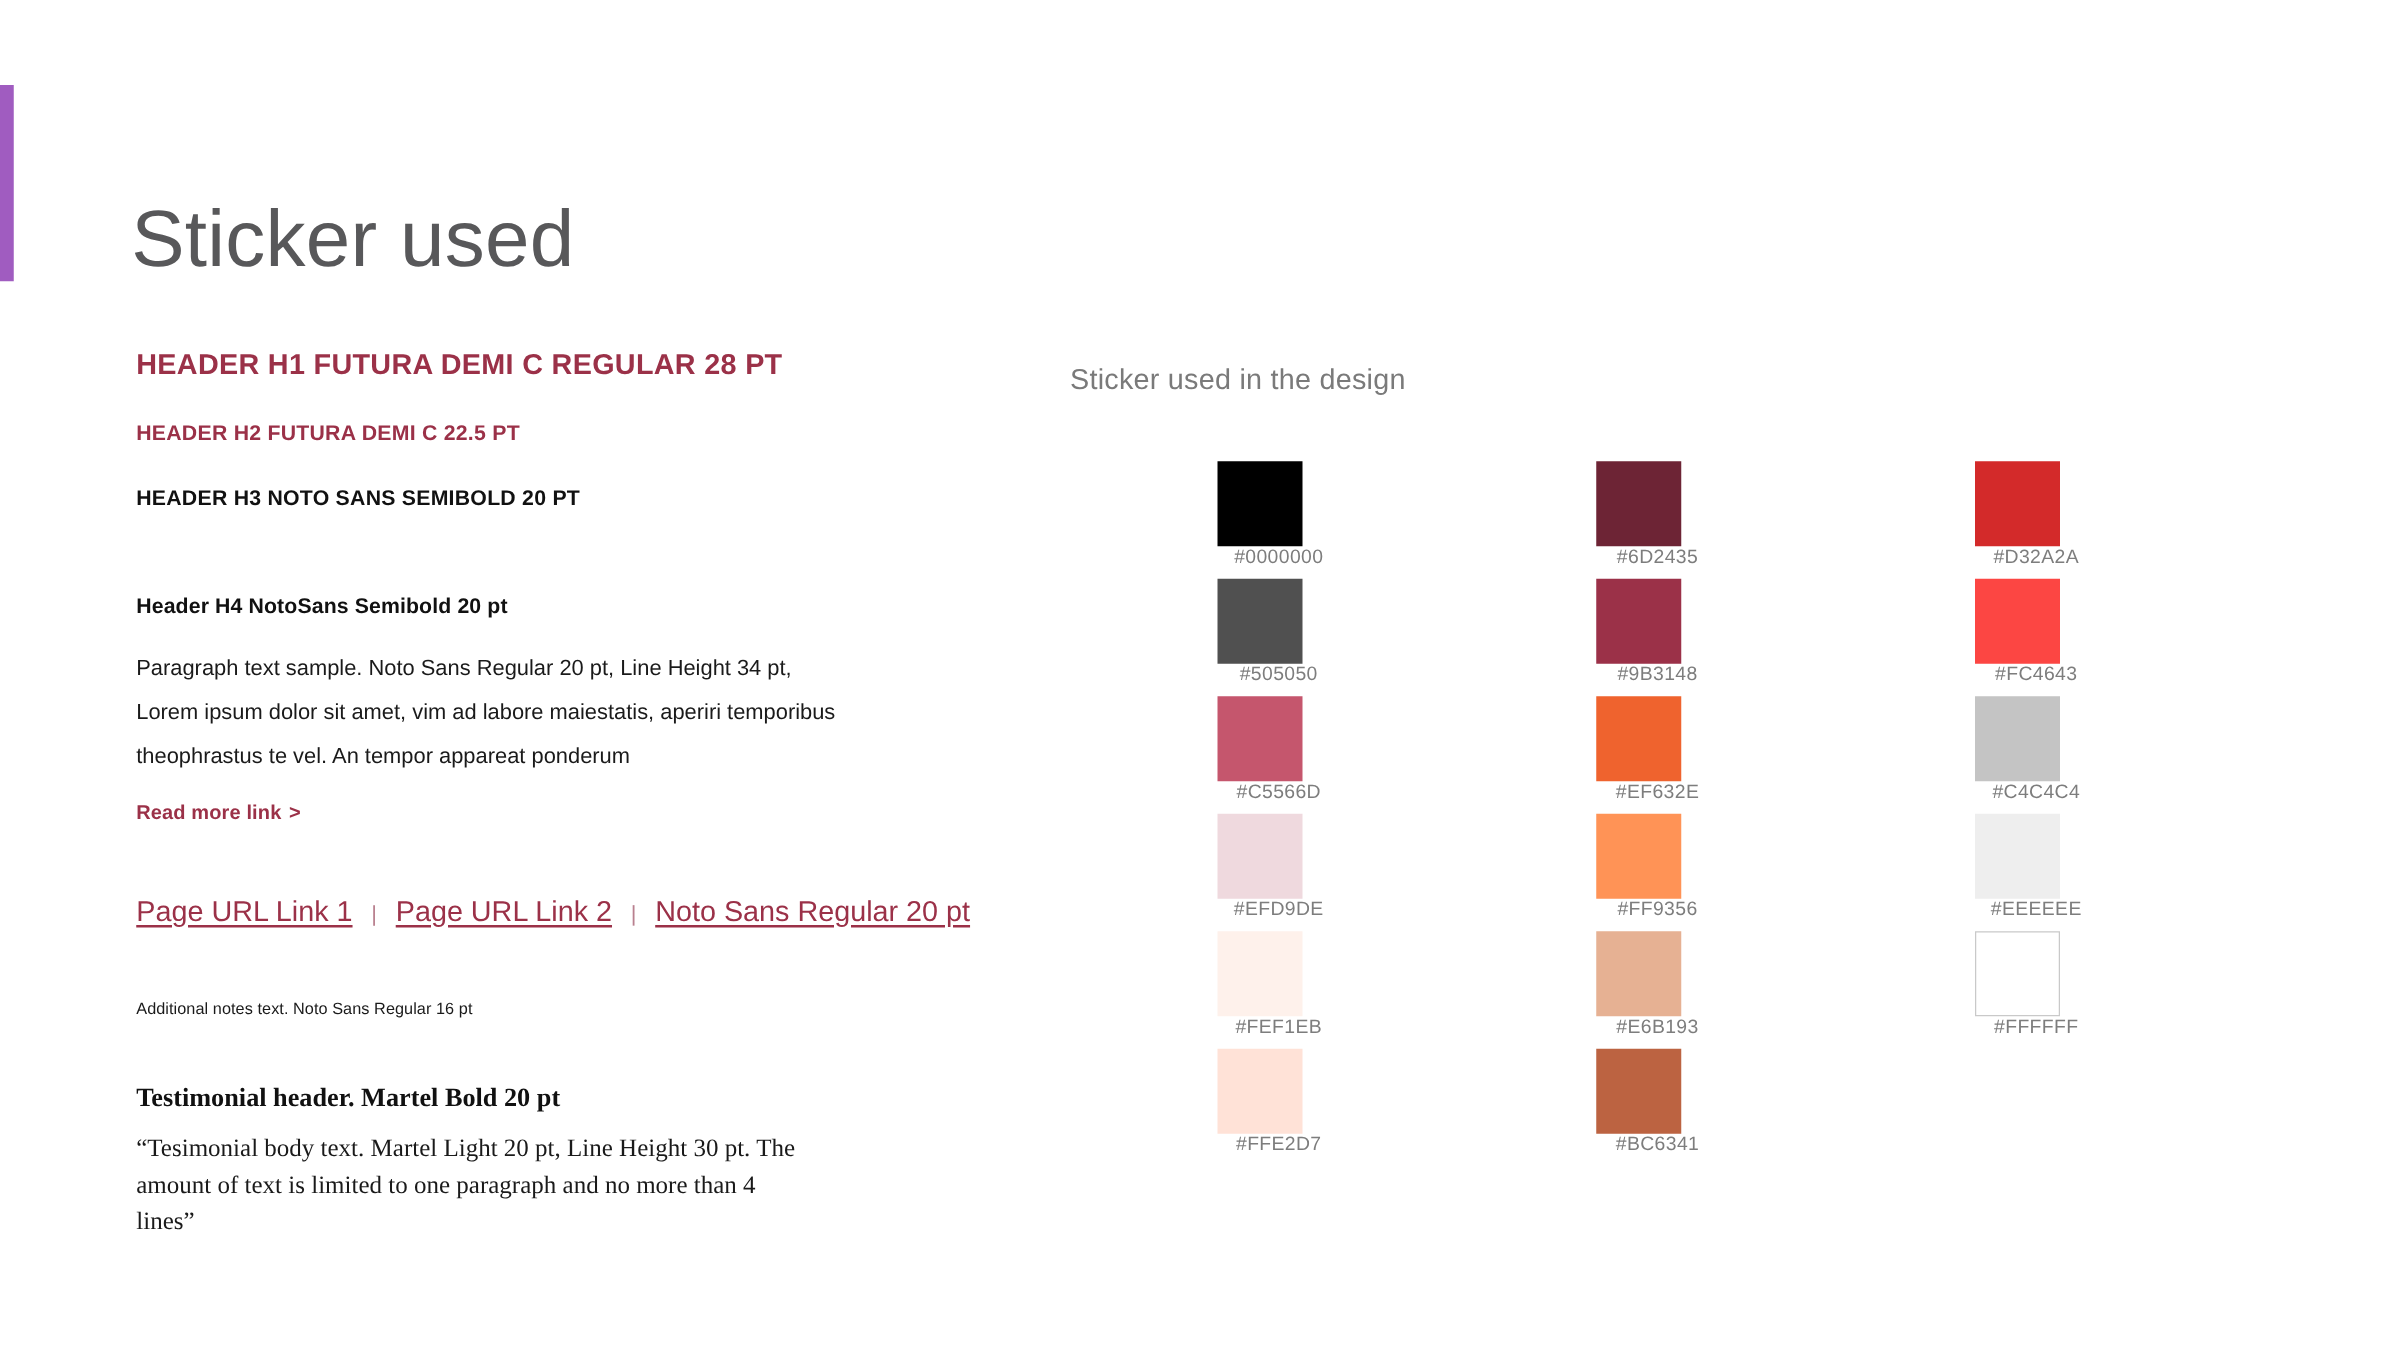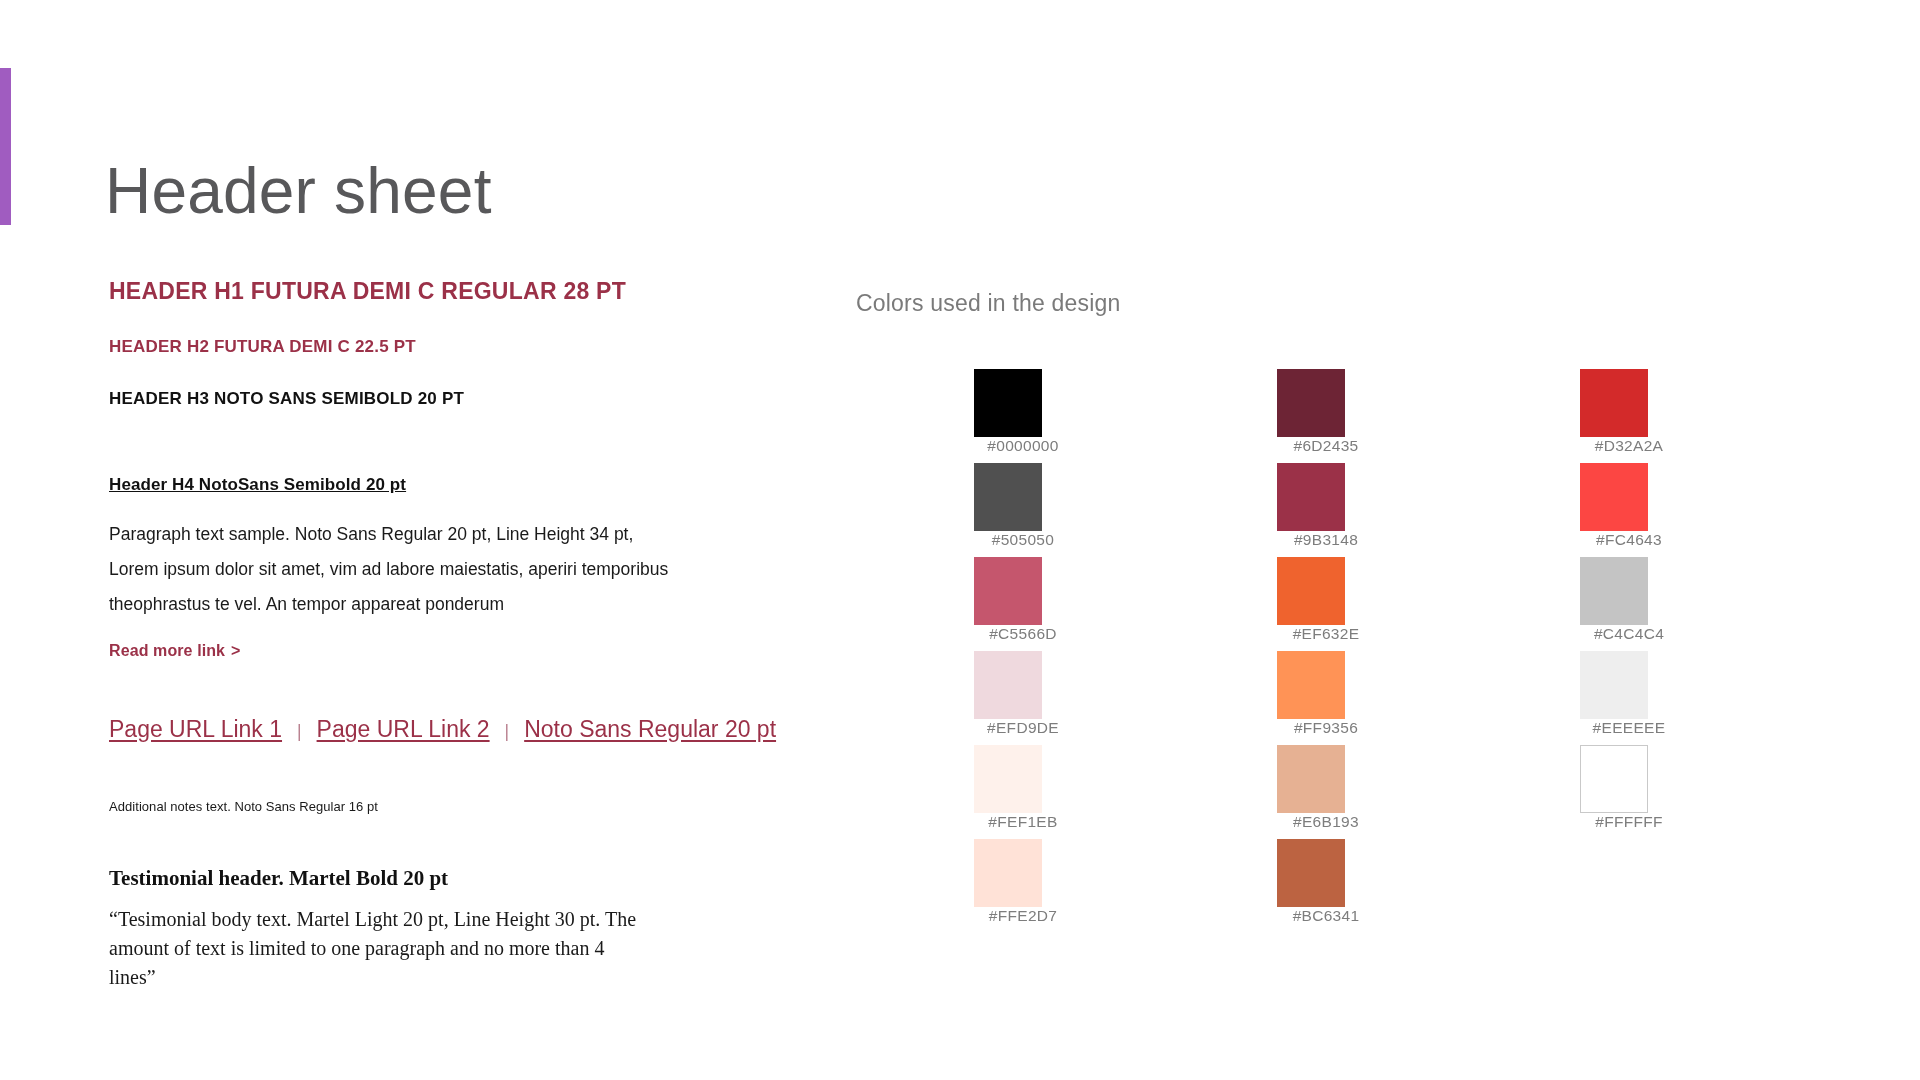--- a/index.html
+++ b/index.html
@@ -68,21 +68,20 @@
     margin: 0 0 66px 0;
     white-space: nowrap;
   }
   .h4-sample {
     font-size: 17px;
     font-weight: 700;
     color: #111111;
     letter-spacing: 0.1px;
     margin: 0 0 22px 0;
     white-space: nowrap;
-    text-decoration: underline;
   }
   .paragraph-sample {
     font-size: 17.5px;
     font-weight: 400;
     color: #1a1a1a;
     line-height: 35px;
     margin: 0 0 20px 0;
     width: 575px;
   }
   .read-more {
@@ -186,21 +185,21 @@
     color: #7d7d7d;
     letter-spacing: 0.3px;
     white-space: nowrap;
   }
 </style>
 </head>
 <body>
 
 <div class="accent-bar"></div>
 
-<h1 class="page-title">Header sheet</h1>
+<h1 class="page-title">Sticker used</h1>
 
 <div class="type-col">
 
   <div class="h1-sample">HEADER H1 FUTURA DEMI C REGULAR 28 PT</div>
   <div class="h2-sample">HEADER H2 FUTURA DEMI C 22.5 PT</div>
   <div class="h3-sample">HEADER H3 NOTO SANS SEMIBOLD 20 PT</div>
   <div class="h4-sample">Header H4 NotoSans Semibold 20 pt</div>
   <p class="paragraph-sample">Paragraph text sample. Noto Sans Regular 20 pt, Line Height 34 pt, Lorem ipsum dolor sit amet, vim ad labore maiestatis, aperiri temporibus theophrastus te vel. An tempor appareat ponderum</p>
 
   <a class="read-more">
@@ -212,21 +211,21 @@
   </div>
 
   <div class="notes-text">Additional notes text. Noto Sans Regular 16 pt</div>
 
   <div class="testimonial-header">Testimonial header. Martel Bold 20 pt</div>
   <div class="testimonial-body">“Tesimonial body text. Martel Light 20 pt, Line Height 30 pt. The amount of text is limited to one paragraph and no more than 4 lines”</div>
 
 </div>
 
 <div class="colors-panel">
-  <div class="colors-heading">Colors used in the design</div>
+  <div class="colors-heading">Sticker used in the design</div>
   <div class="swatch-grid" id="swatch-grid">
       <div class="swatch-cell">
         <div class="swatch-chip" style="background: rgb(0, 0, 0);"></div>
         <div class="swatch-label">#0000000</div>
       </div>
       <div class="swatch-cell">
         <div class="swatch-chip" style="background: rgb(109, 36, 53);"></div>
         <div class="swatch-label">#6D2435</div>
       </div>
       <div class="swatch-cell">

